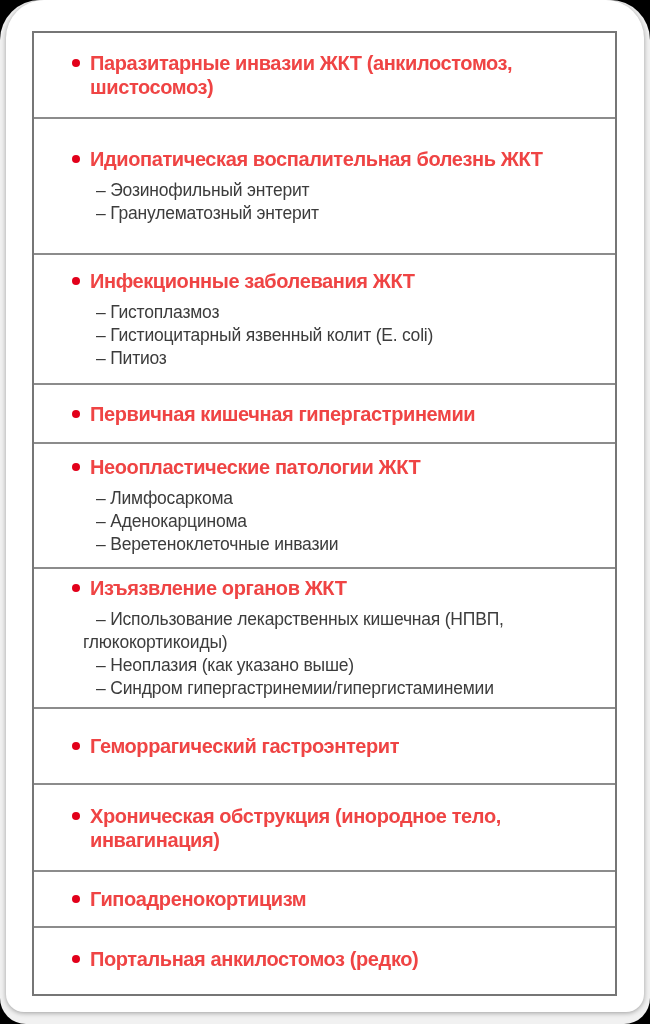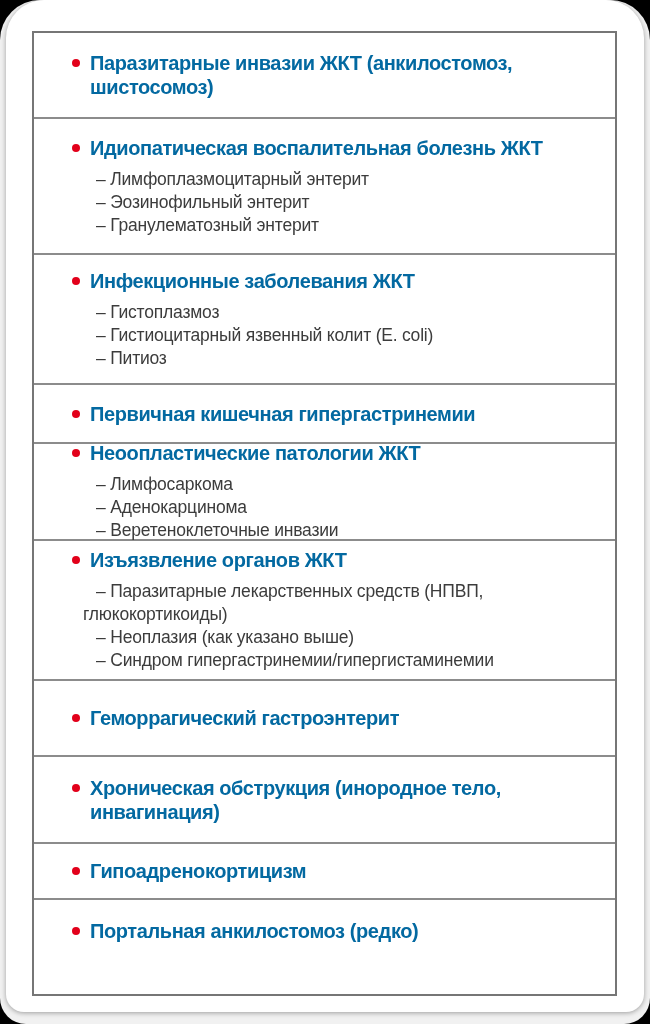--- a/index.html
+++ b/index.html
@@ -37,41 +37,41 @@
     flex-direction:column;
     justify-content:center;
     padding:0 24px 0 38px;
     border-top:2px solid #8c8c8c;
   }
   .row:first-of-type { border-top:none; }
   .row:nth-of-type(1){height:84px}
   .row:nth-of-type(2){height:136px}
   .row:nth-of-type(3){height:130px}
   .row:nth-of-type(4){height:59px}
-  .row:nth-of-type(5){height:97px}
+  .row:nth-of-type(5){height:125px}
   .row:nth-of-type(6){height:140px}
   .row:nth-of-type(7){height:76px}
   .row:nth-of-type(8){height:87px}
   .row:nth-of-type(9){height:56px}
   .row:nth-of-type(10){height:63px}
   .head { display:flex; align-items:flex-start; }
   .dot {
     flex:0 0 8px;
     width:8px; height:8px;
     margin:8px 10px 0 0;
     border-radius:50%;
     background:#e2001a;
   }
   .heading {
     margin:0;
     font-size:20px;
     line-height:24px;
     font-weight:bold;
     letter-spacing:-0.4px;
-    color:#0369a1;
+    color:#ef4444;
     white-space:pre-line;
   }
   .items { margin:8px 0 0 11px; }
   .item {
     font-size:17.5px;
     line-height:23px;
     letter-spacing:-0.2px;
     color:#3c3c3c;
     text-indent:13px;
     white-space:pre-line;
@@ -92,21 +92,20 @@
     </div>
 
   </section>
 
   <section class="row">
     <div class="head">
       <span class="dot"></span>
       <h3 class="heading">Идиопатическая воспалительная болезнь ЖКТ</h3>
     </div>
     <div class="items">
-            <div class="item">– Лимфоплазмоцитарный энтерит</div>
             <div class="item">– Эозинофильный энтерит</div>
             <div class="item">– Гранулематозный энтерит</div>
           </div>
   </section>
 
   <section class="row">
     <div class="head">
       <span class="dot"></span>
       <h3 class="heading">Инфекционные заболевания ЖКТ</h3>
     </div>
@@ -136,21 +135,21 @@
             <div class="item">– Веретеноклеточные инвазии</div>
           </div>
   </section>
 
   <section class="row">
     <div class="head">
       <span class="dot"></span>
       <h3 class="heading">Изъязвление органов ЖКТ</h3>
     </div>
     <div class="items">
-            <div class="item">– Паразитарные лекарственных средств (НПВП,
+            <div class="item">– Использование лекарственных кишечная (НПВП,
 глюкокортикоиды)</div>
             <div class="item">– Неоплазия (как указано выше)</div>
             <div class="item">– Синдром гипергастринемии/гипергистаминемии</div>
           </div>
   </section>
 
   <section class="row">
     <div class="head">
       <span class="dot"></span>
       <h3 class="heading">Геморрагический гастроэнтерит</h3>

